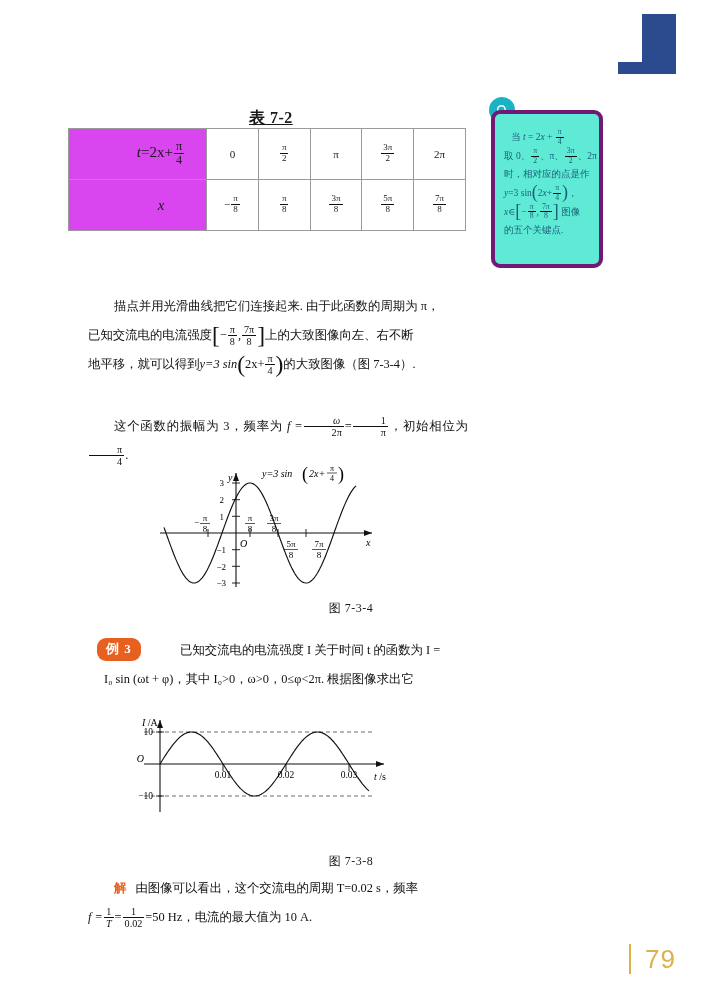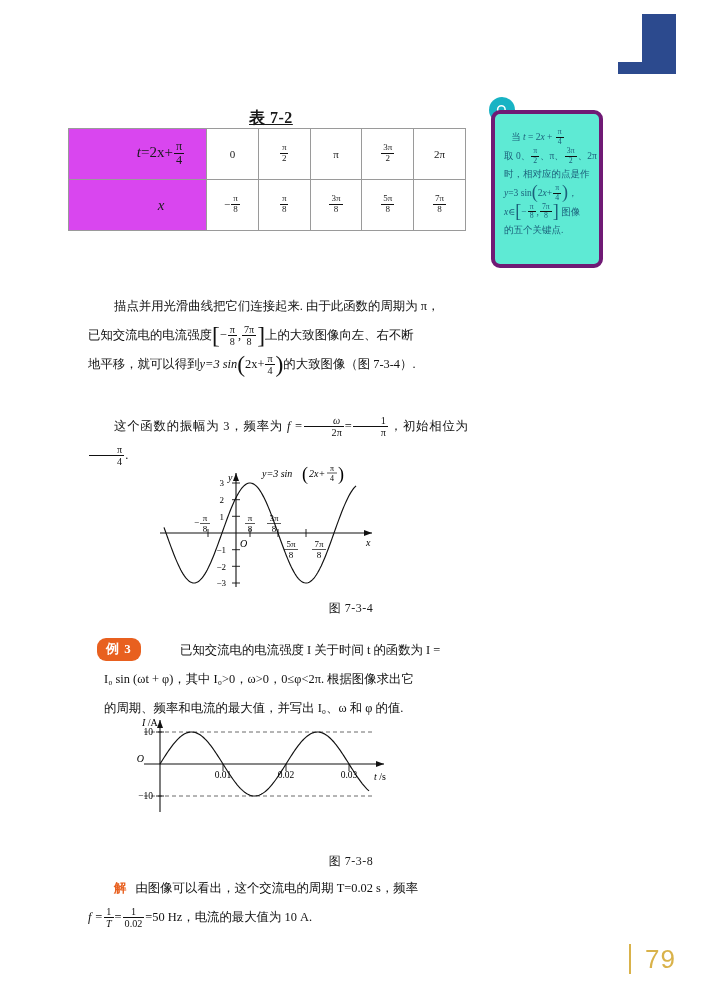--- a/index.html
+++ b/index.html
@@ -353,21 +353,20 @@
     <text x="182" y="26" font-family="'Liberation Serif',serif" font-size="8" text-anchor="middle">4</text>
     <text x="188" y="25" font-family="'Liberation Serif',serif" font-size="18" font-weight="300">)</text>
   </g>
 </svg>
 <div class="fig-caption" style="top:600px;">图 7-3-4</div>
 
 <div id="ex3-badge">例 3</div>
 <div class="para" id="para3" style="top:636px; left:88px;margin-left:16px;">
   <div style="text-indent:76px;"><span>已知交流电的电流强度 I 关于时间 t 的函数为 I =</span></div>
   <div><span>I₀ sin (ωt + φ)，其中 I₀&gt;0，ω&gt;0，0≤φ&lt;2π. 根据图像求出它</span></div>
-  <div><span>的周期、频率和电流的最大值，并写出 I₀、ω 和 φ 的值.</span></div>
 </div>
 
 <svg id="fig2-svg" width="290" height="110" viewBox="0 0 290 110">
 
   <line x1="22" y1="20" x2="252" y2="20" stroke="#444" stroke-width="0.8" stroke-dasharray="4,3"></line>
   <line x1="22" y1="84" x2="252" y2="84" stroke="#444" stroke-width="0.8" stroke-dasharray="4,3"></line>
 
   <line x1="22" y1="52" x2="262" y2="52" stroke="#111" stroke-width="1.1"></line>
   <polygon points="262,52 254,49 254,55" fill="#111"></polygon>
   <line x1="38" y1="100" x2="38" y2="8" stroke="#111" stroke-width="1.1"></line>

